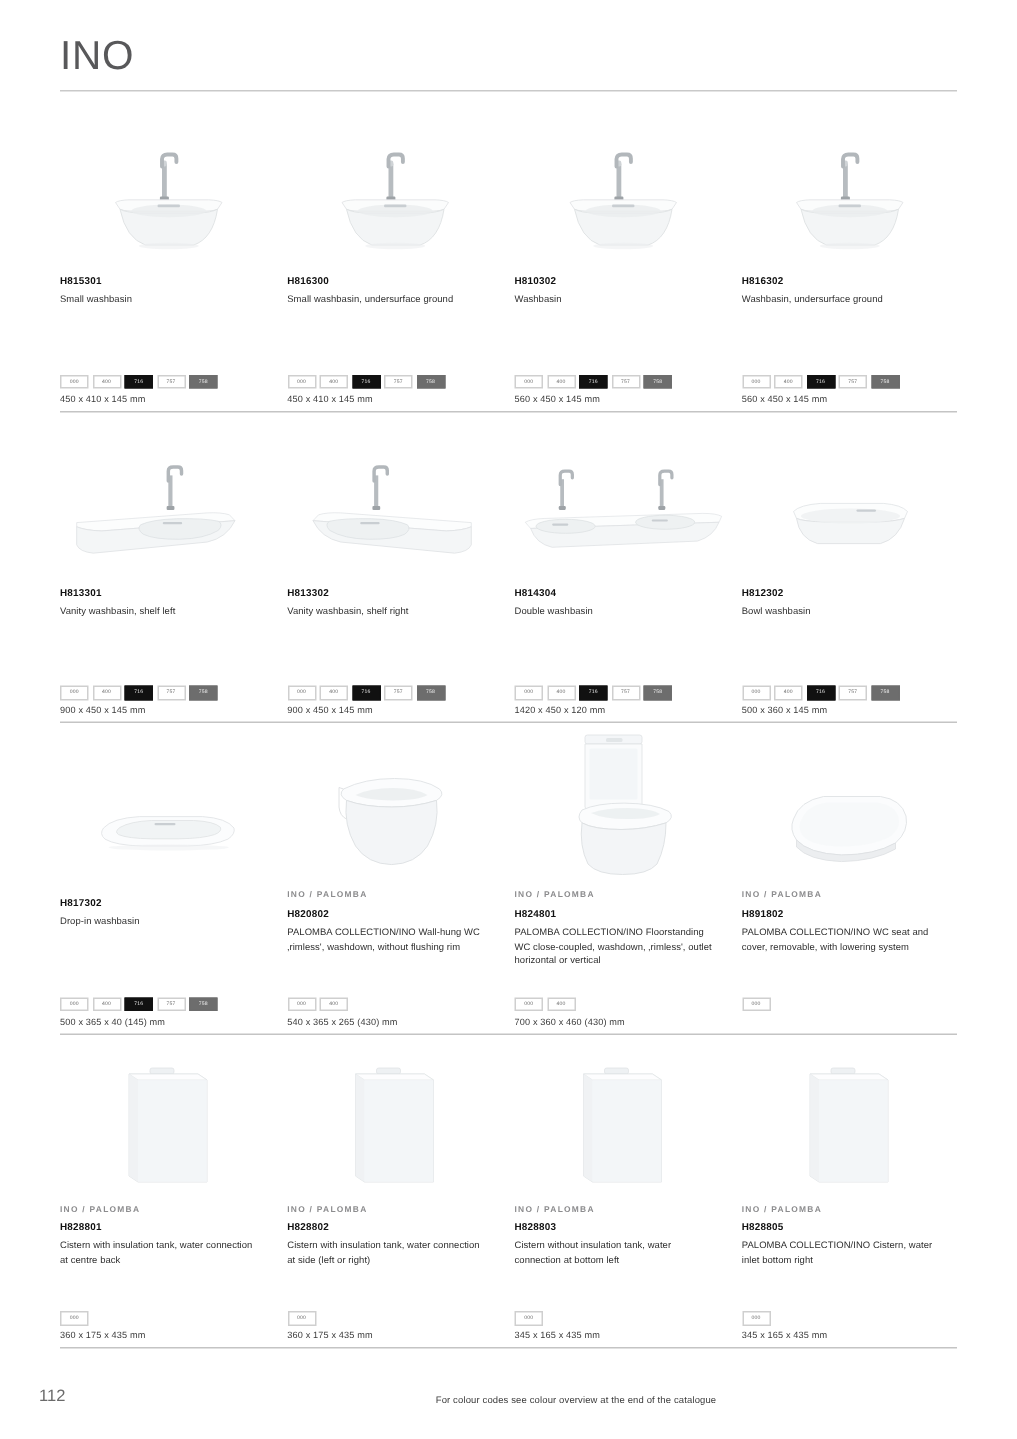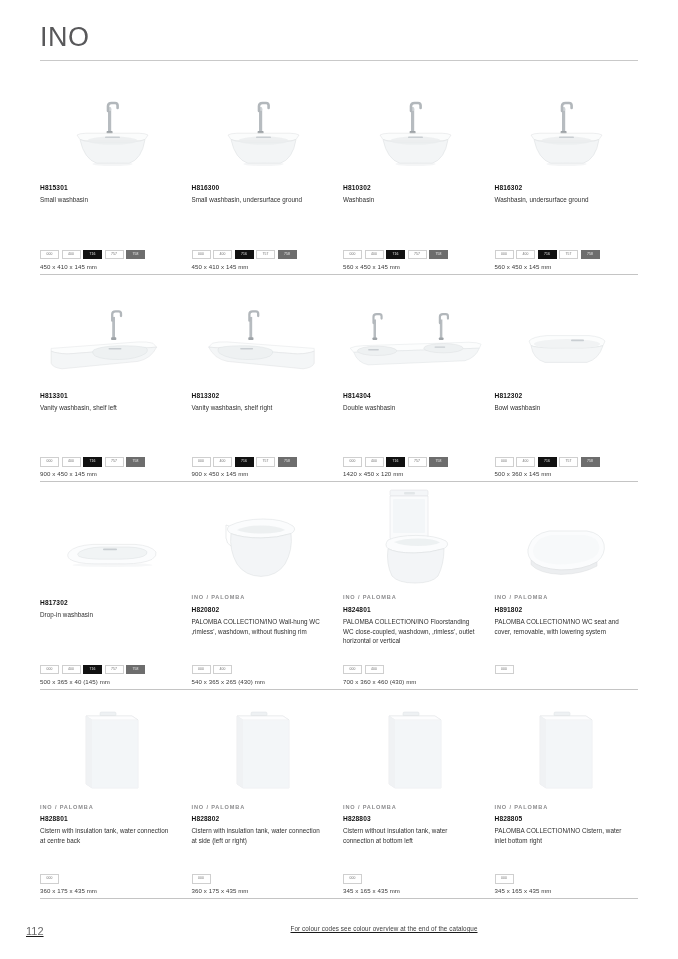--- a/index.html
+++ b/index.html
@@ -141,22 +141,21 @@
   .row-3 { padding-top: 16px; }
   .row-4 { padding-top: 18px; }
 
   
   .footer {
     position: absolute;
     left: 26px;
     right: 26px;
     bottom: 22px;
     display: flex;
-    align-items: flex-start;
-    text-decoration: underline;
+    align-items: flex-end;
   }
   .page-num {
     font-size: 11px;
     color: #6a6a6a;
     font-weight: 400;
     width: 160px;
   }
   .footer-note {
     font-size: 6.3px;
     color: #3a3a3a;

